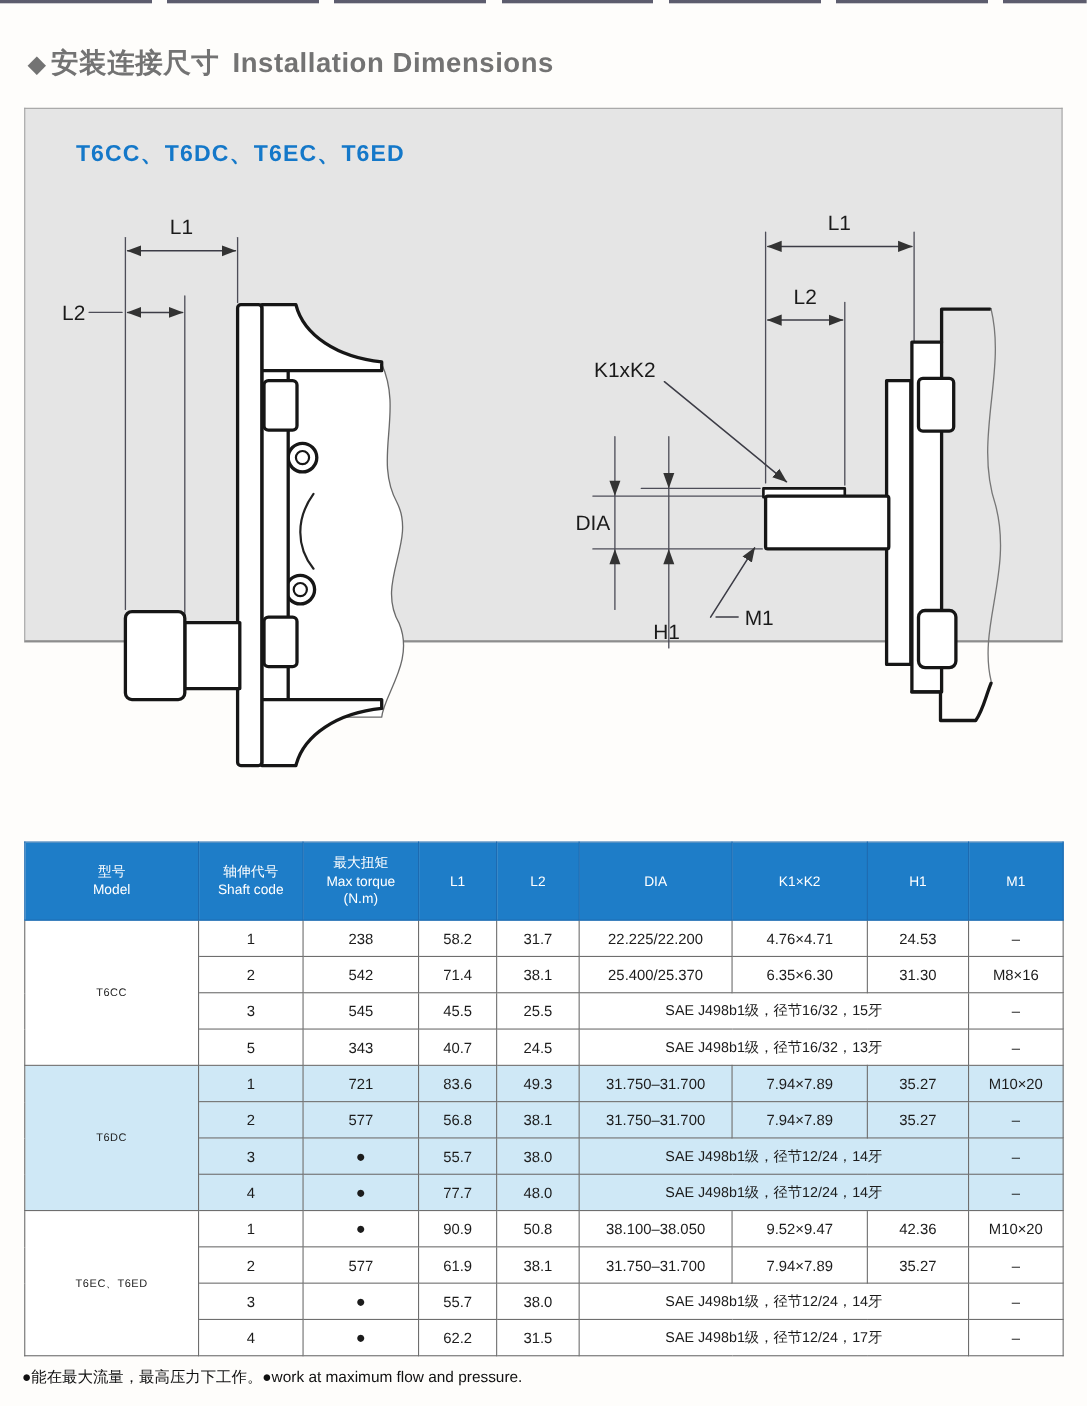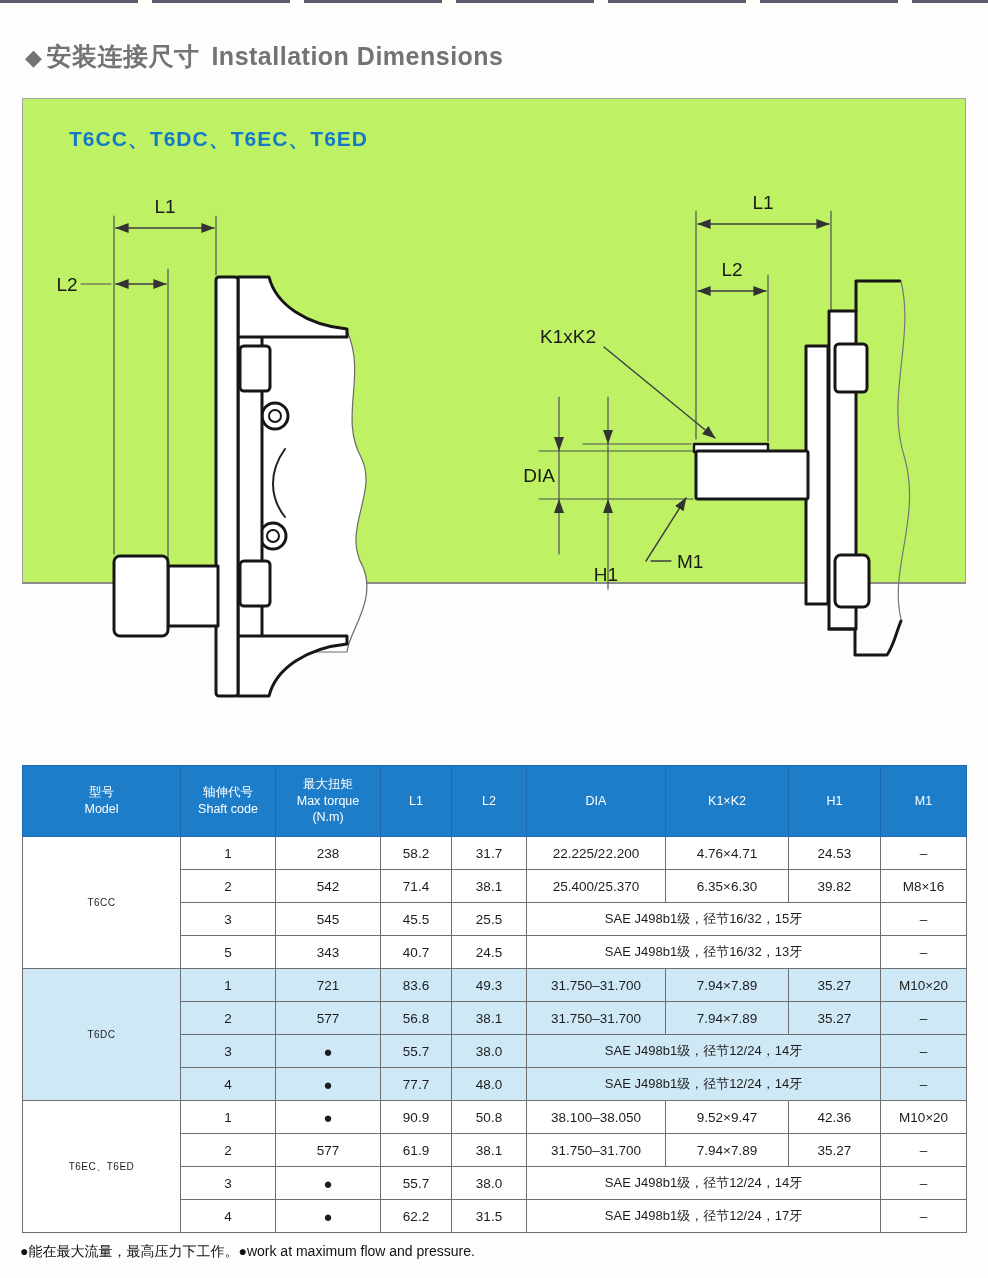--- a/index.html
+++ b/index.html
@@ -18,21 +18,21 @@
   .page-title{
     position:absolute;top:40px;left:25px;
     font-size:25px;font-weight:bold;color:#737373;
     letter-spacing:.5px;white-space:nowrap;
   }
   .page-title .marker{font-size:22px;margin-right:4px;}
   .page-title .en{margin-left:12px;}
   .diagram-box{
     position:absolute;top:98px;left:22px;width:944px;height:486px;
     border:1px solid #a3a3a3;border-bottom:2px solid #8d8d8d;
-    background:#bef264;box-sizing:border-box;
+    background:#e5e5e5;box-sizing:border-box;
   }
   .series-title{
     position:absolute;top:26px;left:46px;
     font-size:21px;font-weight:bold;color:#1478c9;letter-spacing:1px;
   }
   .diagram-svg{position:absolute;top:0;left:0;}
   .dims-table{
     position:absolute;top:765px;left:22px;width:944px;
     border-collapse:collapse;table-layout:fixed;
     font-family:"Liberation Sans","DejaVu Sans",sans-serif;
@@ -222,21 +222,21 @@
         <td>24.53</td>
         <td>–</td>
       </tr>
       <tr>
         <td>2</td>
         <td>542</td>
         <td>71.4</td>
         <td>38.1</td>
         <td>25.400/25.370</td>
         <td>6.35×6.30</td>
-        <td>39.82</td>
+        <td>31.30</td>
         <td>M8×16</td>
       </tr>
       <tr>
         <td>3</td>
         <td>545</td>
         <td>45.5</td>
         <td>25.5</td>
         <td colspan="3" class="spline">SAE J498b1级，径节16/32，15牙</td>
         <td>–</td>
       </tr>

